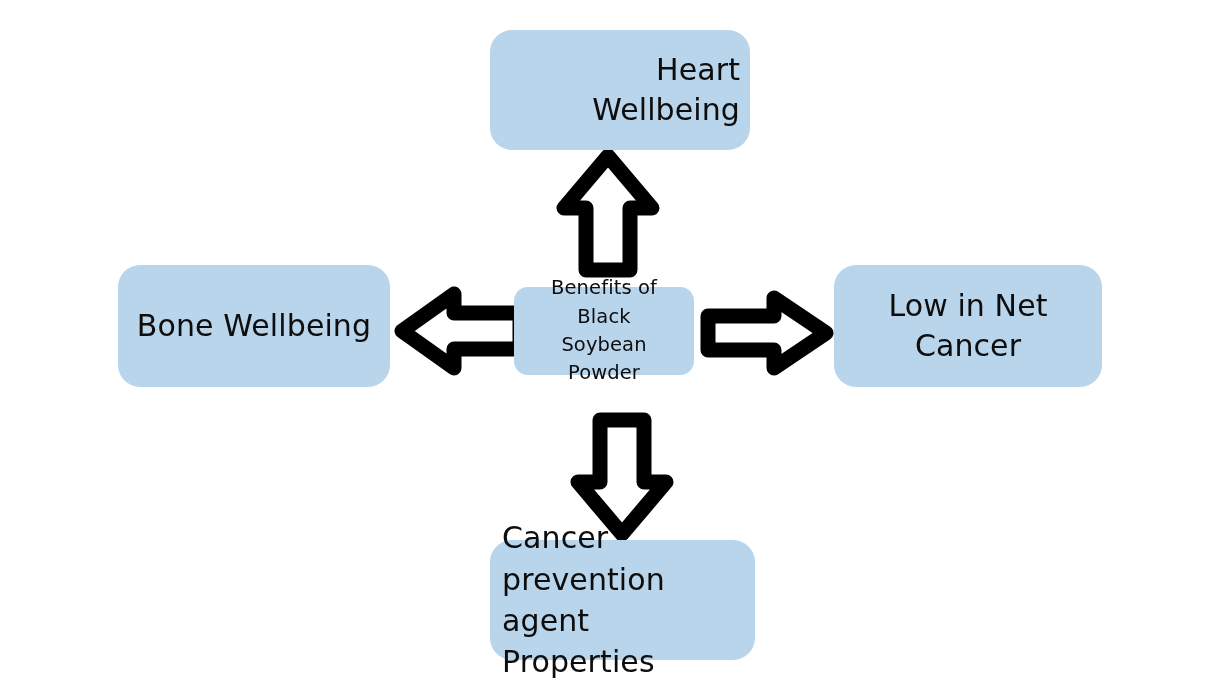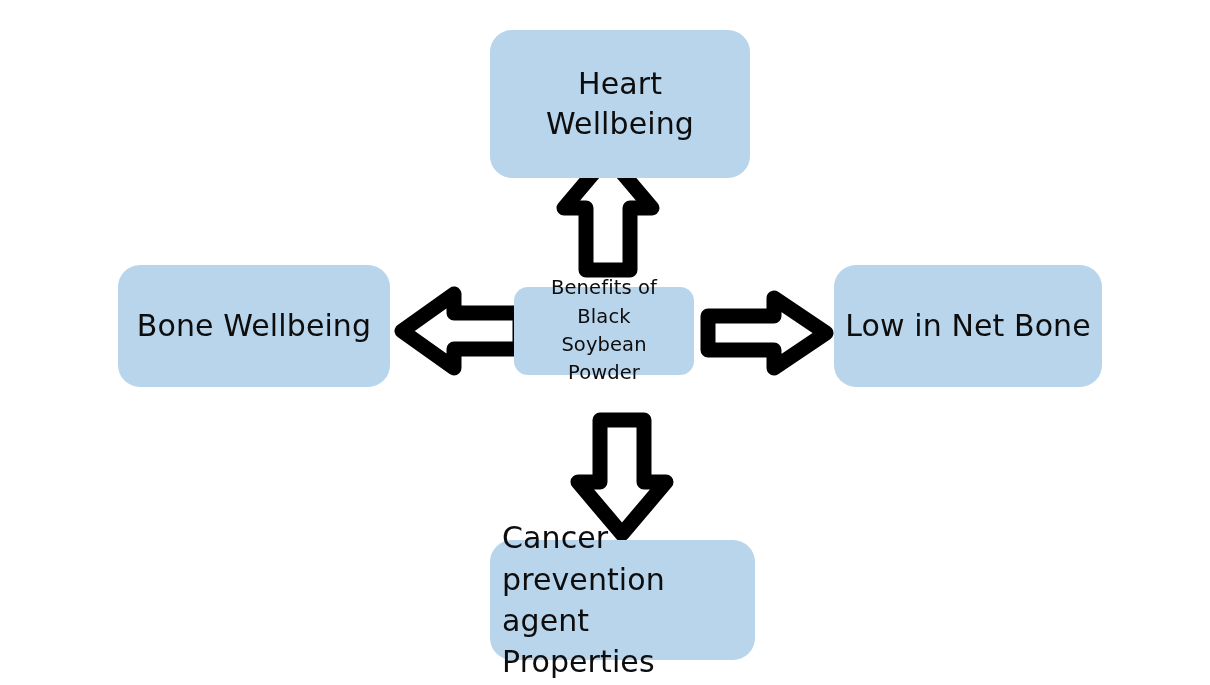--- a/index.html
+++ b/index.html
@@ -37,22 +37,23 @@
   .node .node-label {
     display: block;
     white-space: pre-line;
   }
 
   
   #node-top {
     left: 490px;
     top: 30px;
     width: 260px;
-    height: 148px;
+    height: 120px;
     font-size: 30px;
+    text-align: right;
   }
   #node-left {
     left: 118px;
     top: 265px;
     width: 272px;
     height: 122px;
     font-size: 30px;
   }
   #node-center {
     left: 514px;
@@ -162,21 +163,21 @@
   <div class="node" id="node-left" style="background:#b9d5ec;">
     <span class="node-label">Bone Wellbeing</span>
   </div>
 
   <div class="node" id="node-center" style="background:#b9d5ec;">
     <span class="node-label">Benefits of Black
 Soybean Powder</span>
   </div>
 
   <div class="node" id="node-right" style="background:#b9d5ec;">
-    <span class="node-label">Low in Net Bone</span>
+    <span class="node-label">Low in Net Cancer</span>
   </div>
 
   <div class="node" id="node-bottom" style="background:#b9d5ec;">
     <span class="node-label">Cancer prevention
 agent Properties</span>
   </div>
 
 </div>
 
 </body></html>

